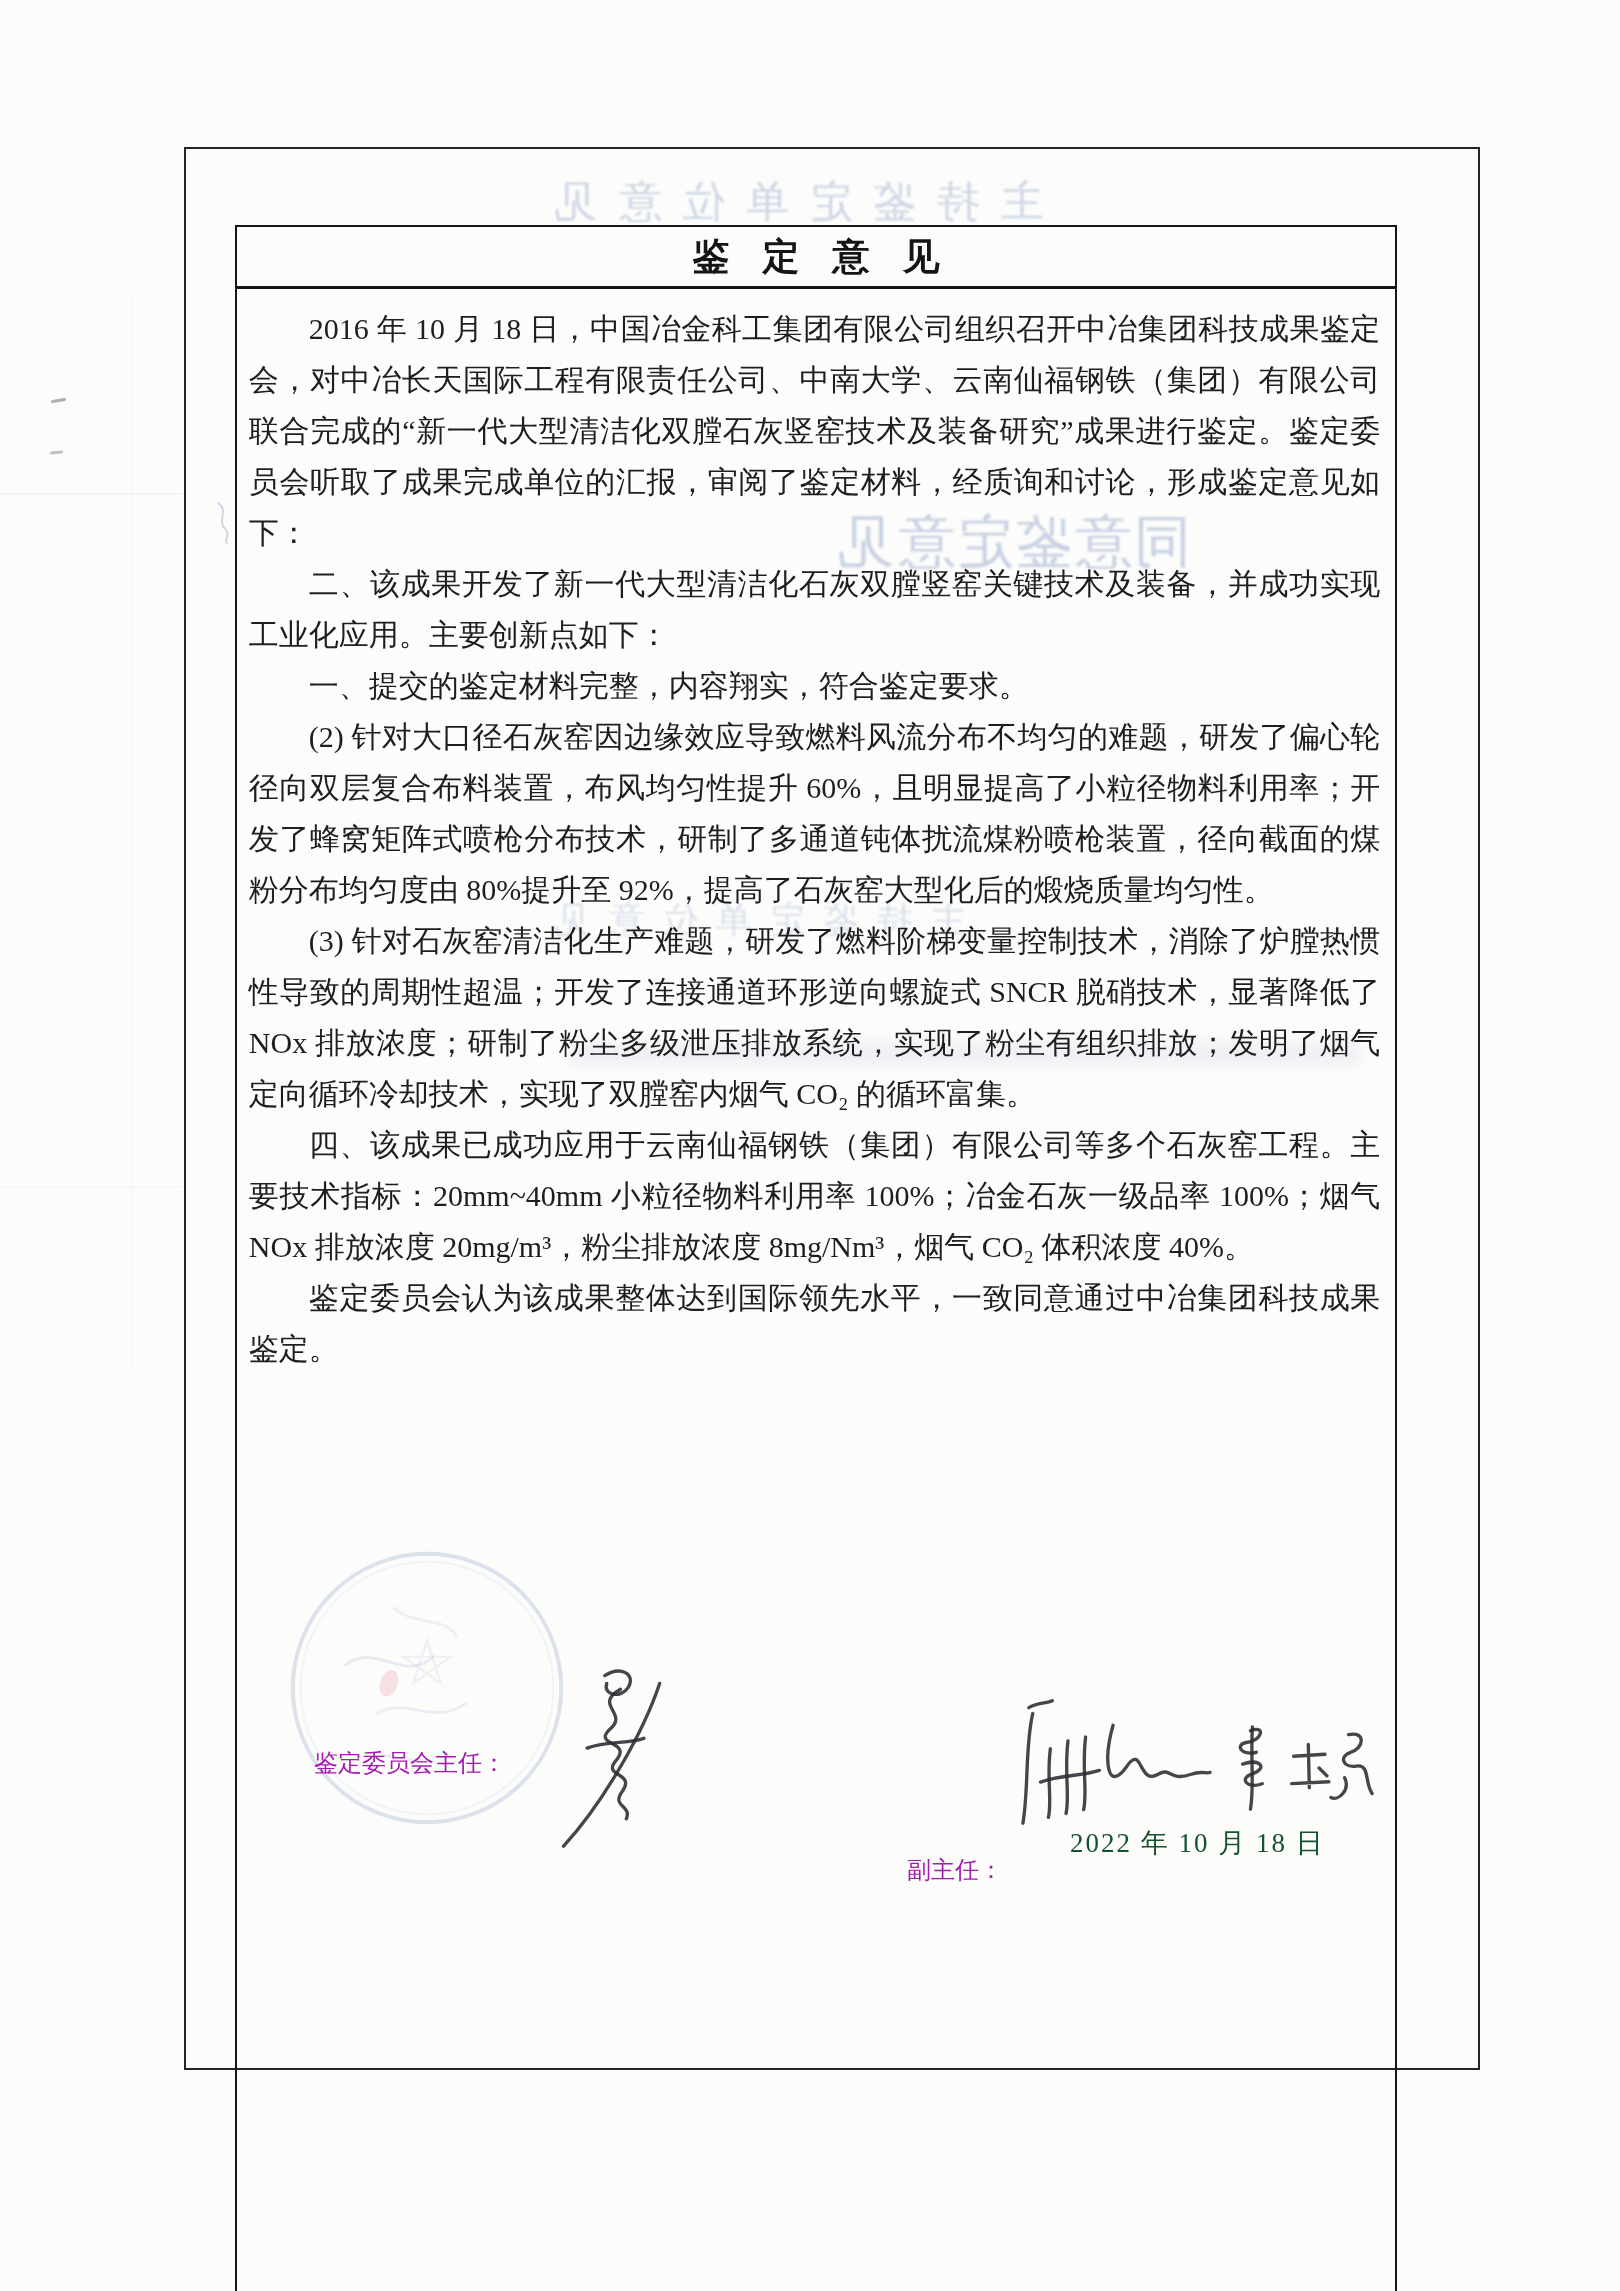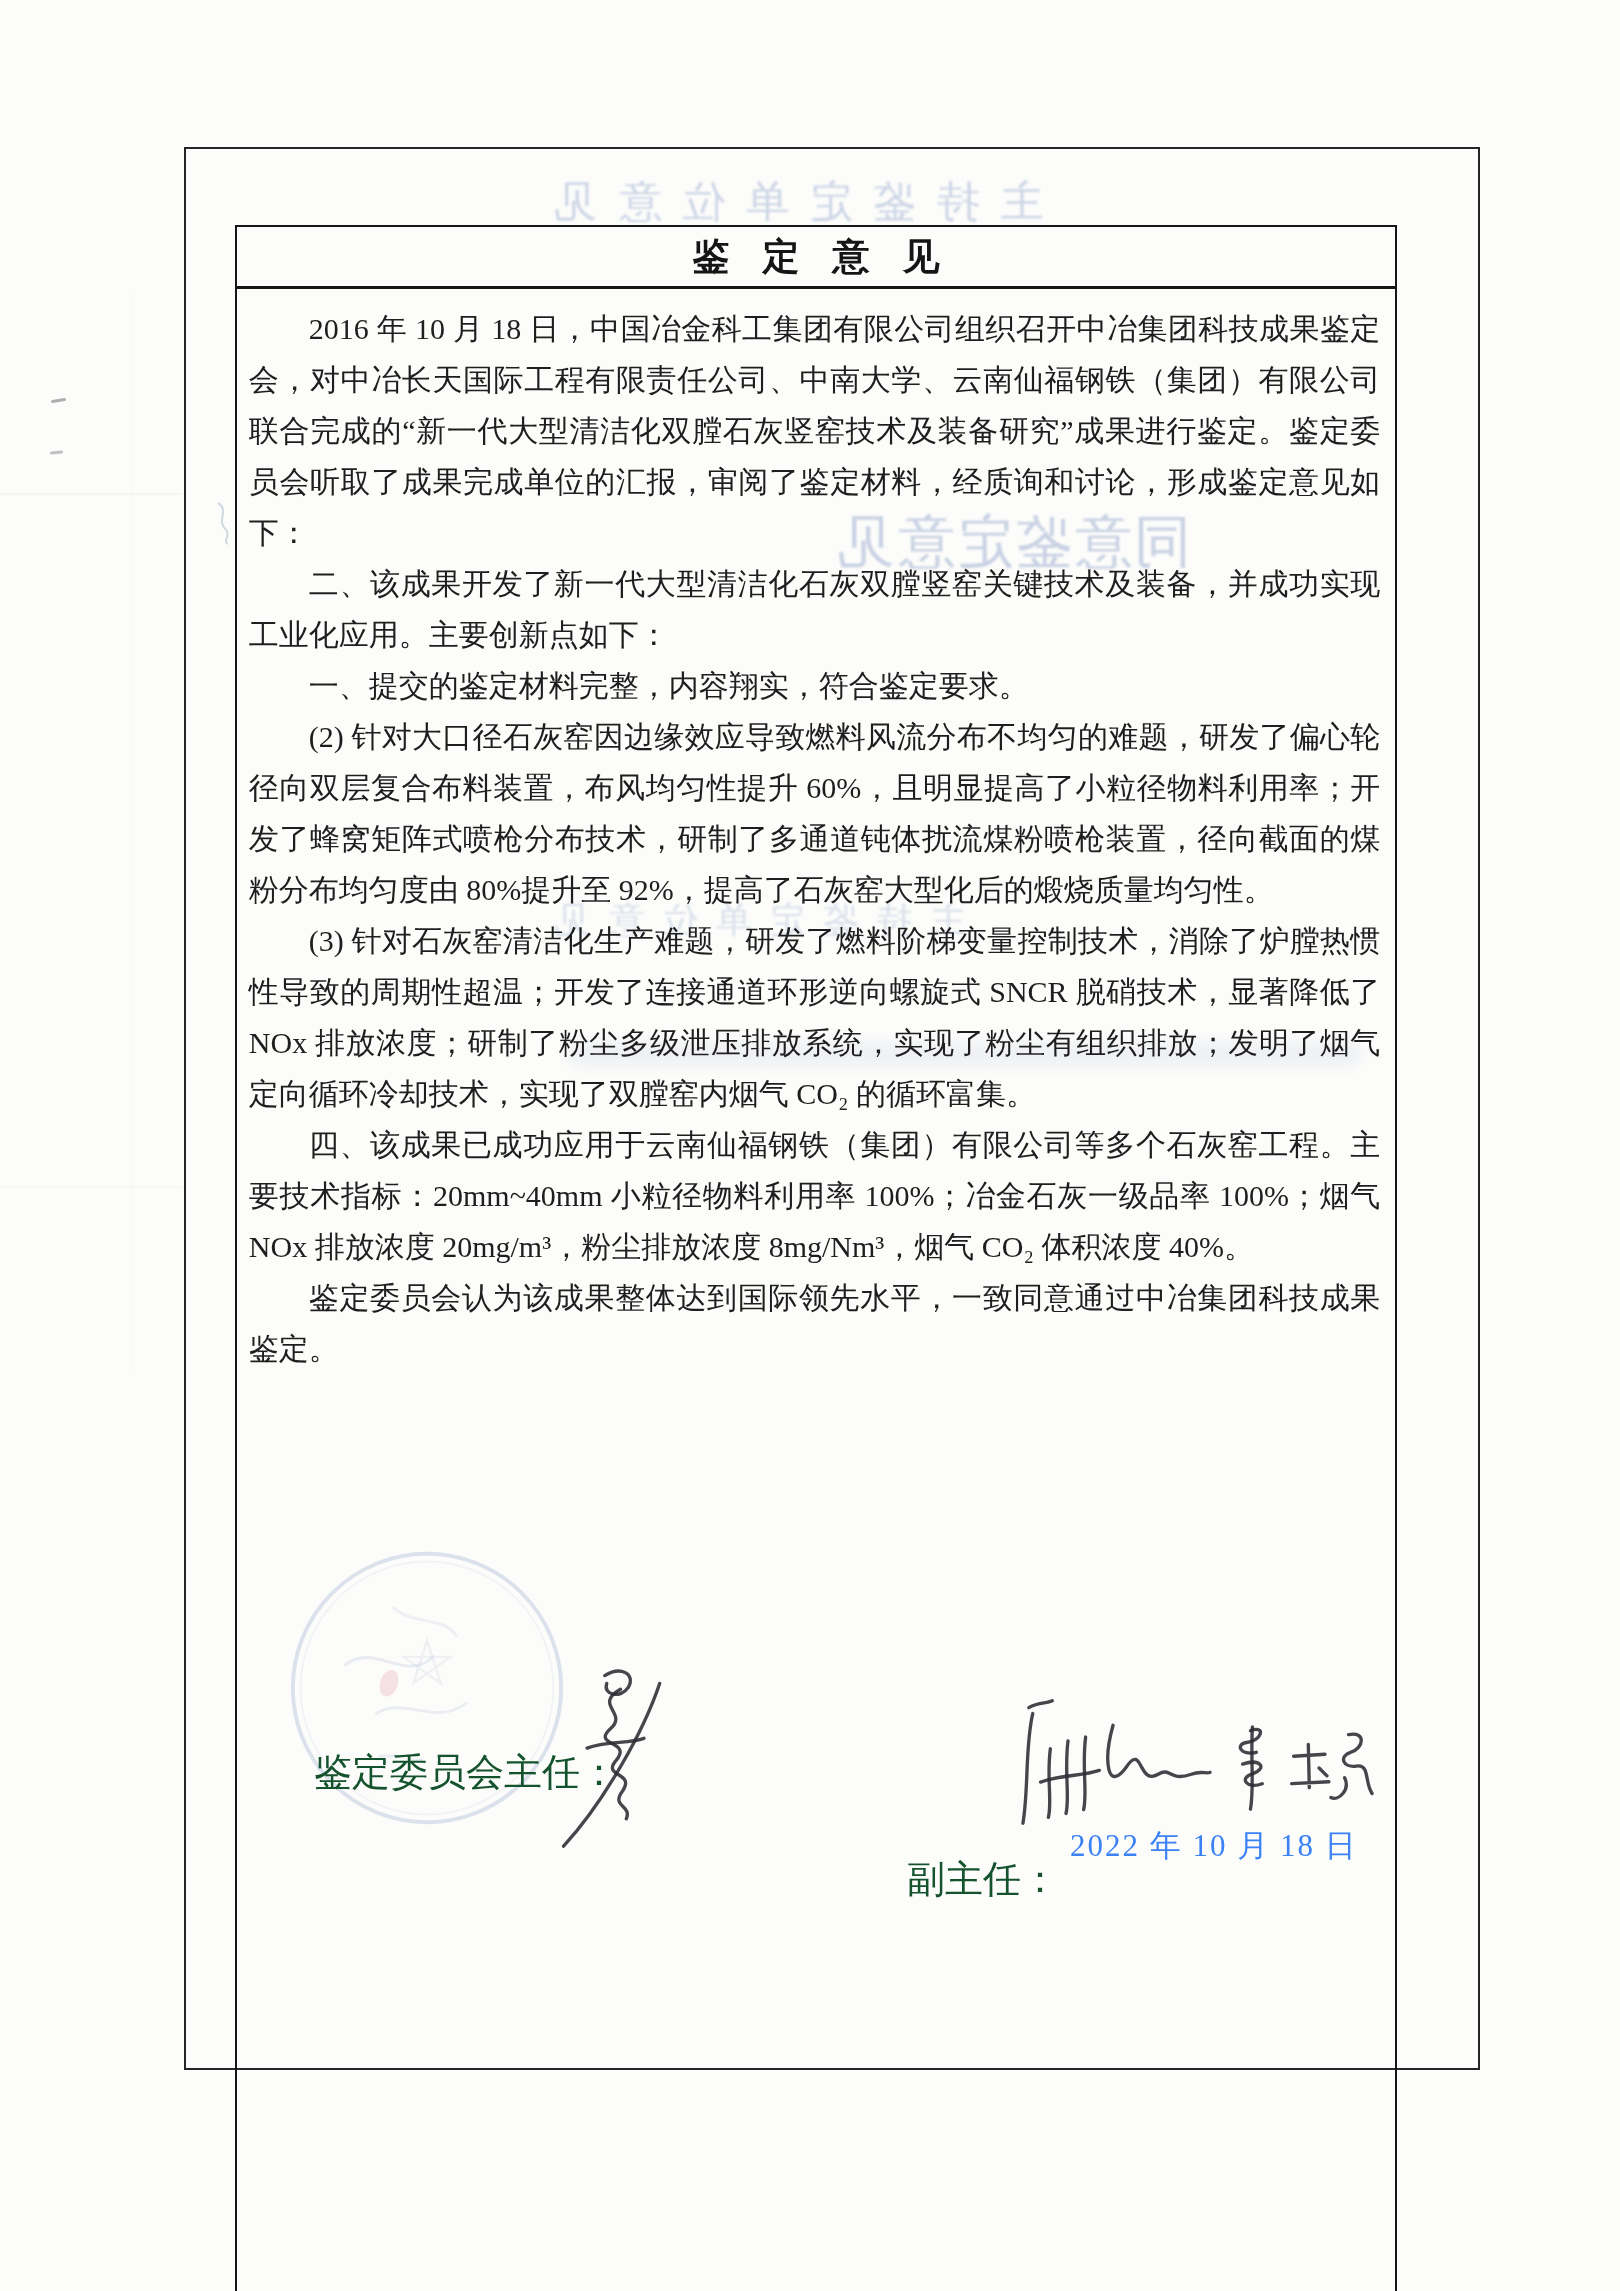--- a/index.html
+++ b/index.html
@@ -28,26 +28,26 @@
     letter-spacing:33px;text-indent:33px;line-height:59px;white-space:nowrap;
   }
   .box-body{
     padding:13.7px 14.7px 0 11.8px;
     font-size:30px;line-height:51px;color:#1e1e1e;
     text-align:justify;text-align-last:left;
   }
   .box-body p{margin:0;text-indent:2em;}
 
   
-  .sig-label{position:absolute;font-size:38px;color:#14532d;white-space:nowrap;}
+  .sig-label{position:absolute;font-size:24px;color:#a21caf;white-space:nowrap;}
   .sig-label.chairman{left:314px;top:1747px;}
   .sig-label.vice{left:907px;top:1854px;}
   .signature{position:absolute;}
   .signature path{fill:none;stroke:#2b2b33;stroke-width:3.4;stroke-linecap:round;stroke-linejoin:round;opacity:.88;}
-  .issue-date{position:absolute;left:1070px;top:1825px;font-size:31px;color:#3b82f6;white-space:nowrap;letter-spacing:2px;}
+  .issue-date{position:absolute;left:1070px;top:1825px;font-size:27px;color:#14532d;white-space:nowrap;letter-spacing:2px;}
 
   
   .mirrored{transform:scaleX(-1);}
   .bleed{
     position:absolute;color:#9fb0d2;white-space:nowrap;
     font-family:"Liberation Serif","DejaVu Serif",serif;
   }
   .bleed.top{left:534px;top:173px;font-size:43px;letter-spacing:20.6px;opacity:.50;filter:blur(1px);}
   .bleed.mid{left:836px;top:504px;font-size:57px;letter-spacing:2px;opacity:.55;filter:blur(1.2px);}
   .bleed.row1{left:537px;top:896px;font-size:36px;letter-spacing:17.6px;opacity:.36;filter:blur(1.2px);}

